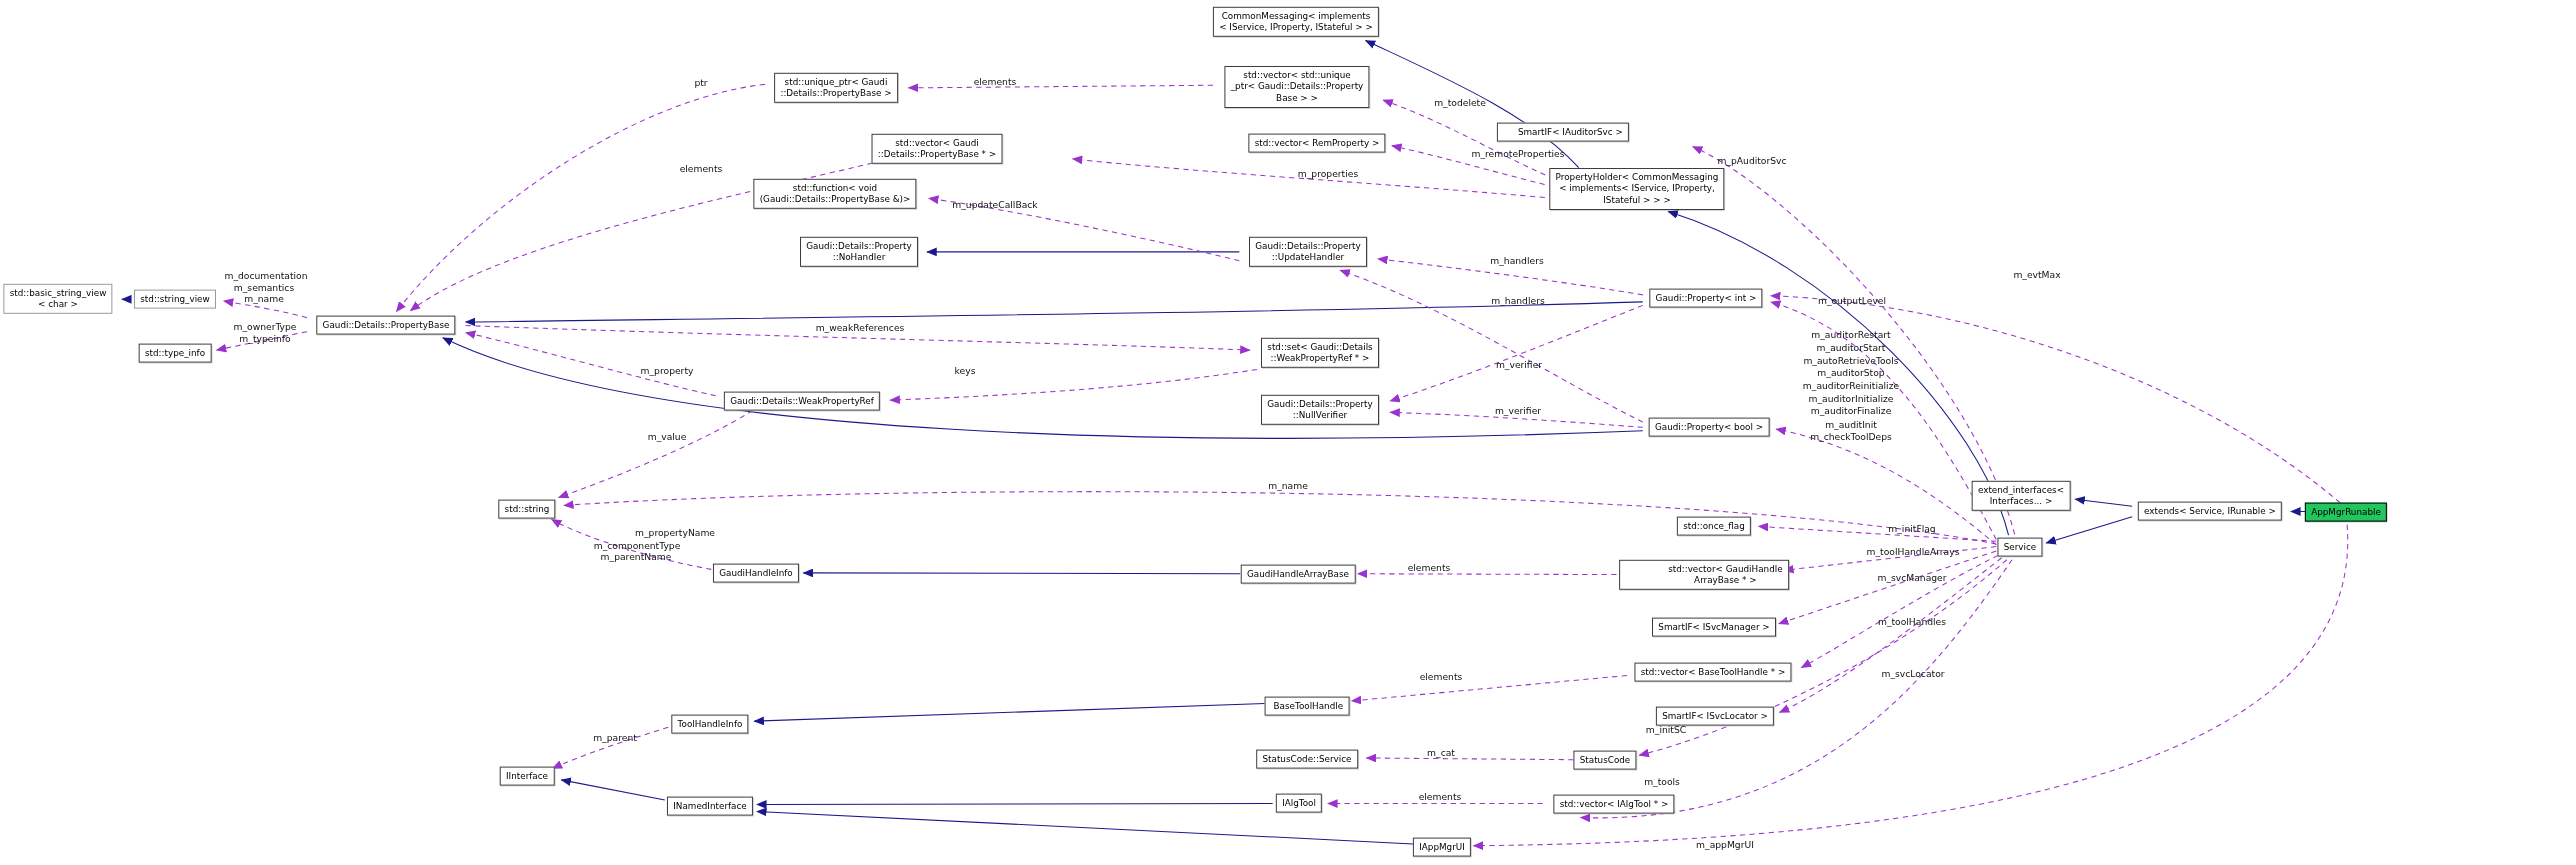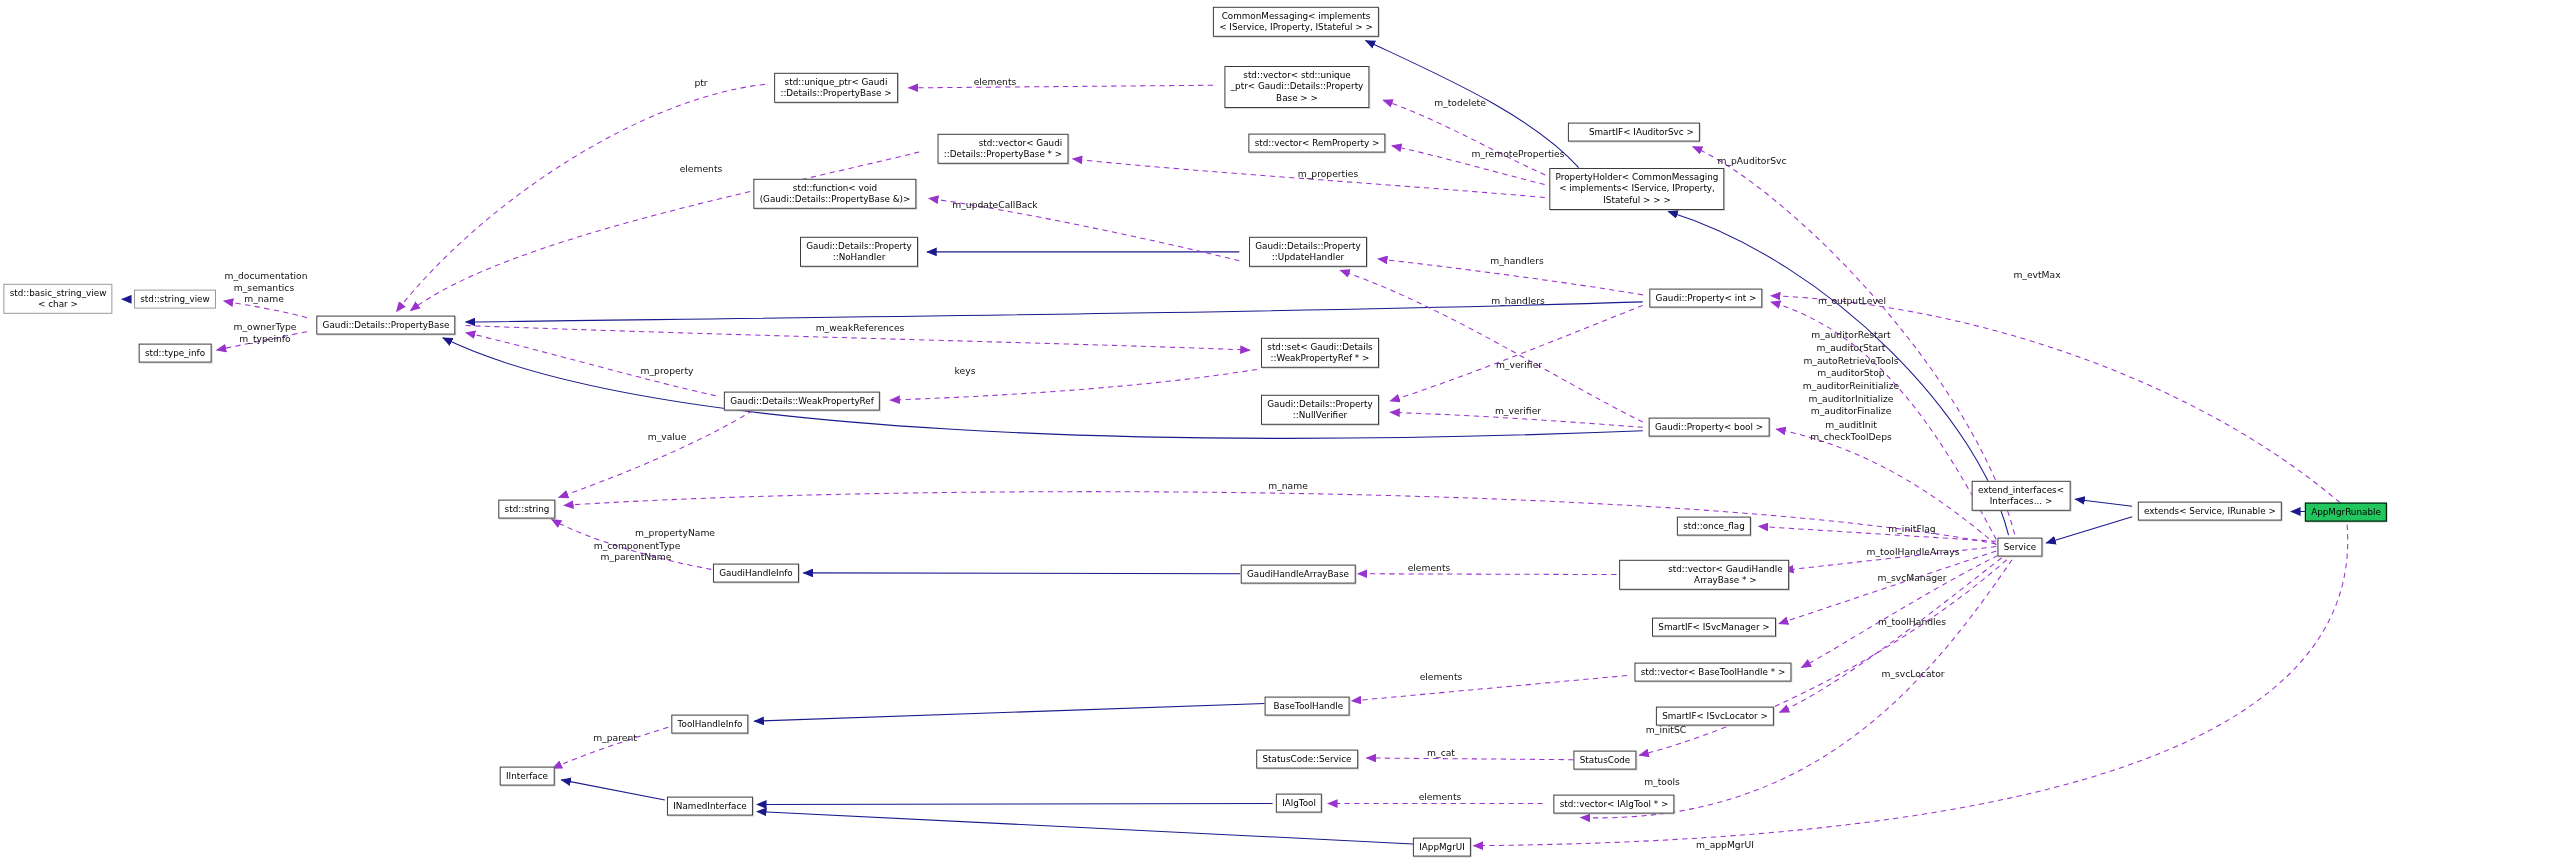--- a/index.html
+++ b/index.html
@@ -77,27 +77,27 @@
       <path d="M1855,770 L1541,799" fill="none" stroke="#9a32cd" stroke-width="1.2" stroke-dasharray="6,5" marker-end="url(#arr-dashed)"></path>
       <path d="M762,829 C710,845 660,862 630,876" fill="none" stroke="#9a32cd" stroke-width="1.2" stroke-dasharray="6,5" marker-end="url(#arr-dashed)"></path>
       <path d="M2676,598 C2692,800 2450,958 1680,964" fill="none" stroke="#9a32cd" stroke-width="1.2" stroke-dasharray="6,5" marker-end="url(#arr-dashed)"></path>
     </svg>
 <div class="node" style="left: 1296px; top: 22px;">CommonMessaging&lt; implements
 &lt; IService, IProperty, IStateful &gt; &gt;</div>
     <div class="node" style="left: 1297px; top: 87px;">std::vector&lt; std::unique
 _ptr&lt; Gaudi::Details::Property
 Base &gt; &gt;</div>
     <div class="node" style="left: 1317px; top: 143px;">std::vector&lt; RemProperty &gt;</div>
-    <div class="node" style="left: 1634px; top: 132px; padding-left: 20px;">SmartIF&lt; IAuditorSvc &gt;</div>
+    <div class="node" style="left: 1563px; top: 132px; padding-left: 20px;">SmartIF&lt; IAuditorSvc &gt;</div>
     <div class="node" style="left: 1637px; top: 189px;">PropertyHolder&lt; CommonMessaging
 &lt; implements&lt; IService, IProperty,
 IStateful &gt; &gt; &gt;</div>
     <div class="node" style="left: 836px; top: 88px;">std::unique_ptr&lt; Gaudi
 ::Details::PropertyBase &gt;</div>
-    <div class="node" style="left: 1003px; top: 149px; text-align: right;">std::vector&lt; Gaudi
+    <div class="node" style="left: 937px; top: 149px;">std::vector&lt; Gaudi
 ::Details::PropertyBase * &gt;</div>
     <div class="node" style="left: 835px; top: 194px;">std::function&lt; void
 (Gaudi::Details::PropertyBase &amp;)&gt;</div>
     <div class="node" style="left: 859px; top: 252px;">Gaudi::Details::Property
 ::NoHandler</div>
     <div class="node" style="left: 1308px; top: 252px;">Gaudi::Details::Property
 ::UpdateHandler</div>
     <div class="node" style="left: 1320px; top: 353px;">std::set&lt; Gaudi::Details
 ::WeakPropertyRef * &gt;</div>
     <div class="node" style="left: 1320px; top: 410px;">Gaudi::Details::Property

